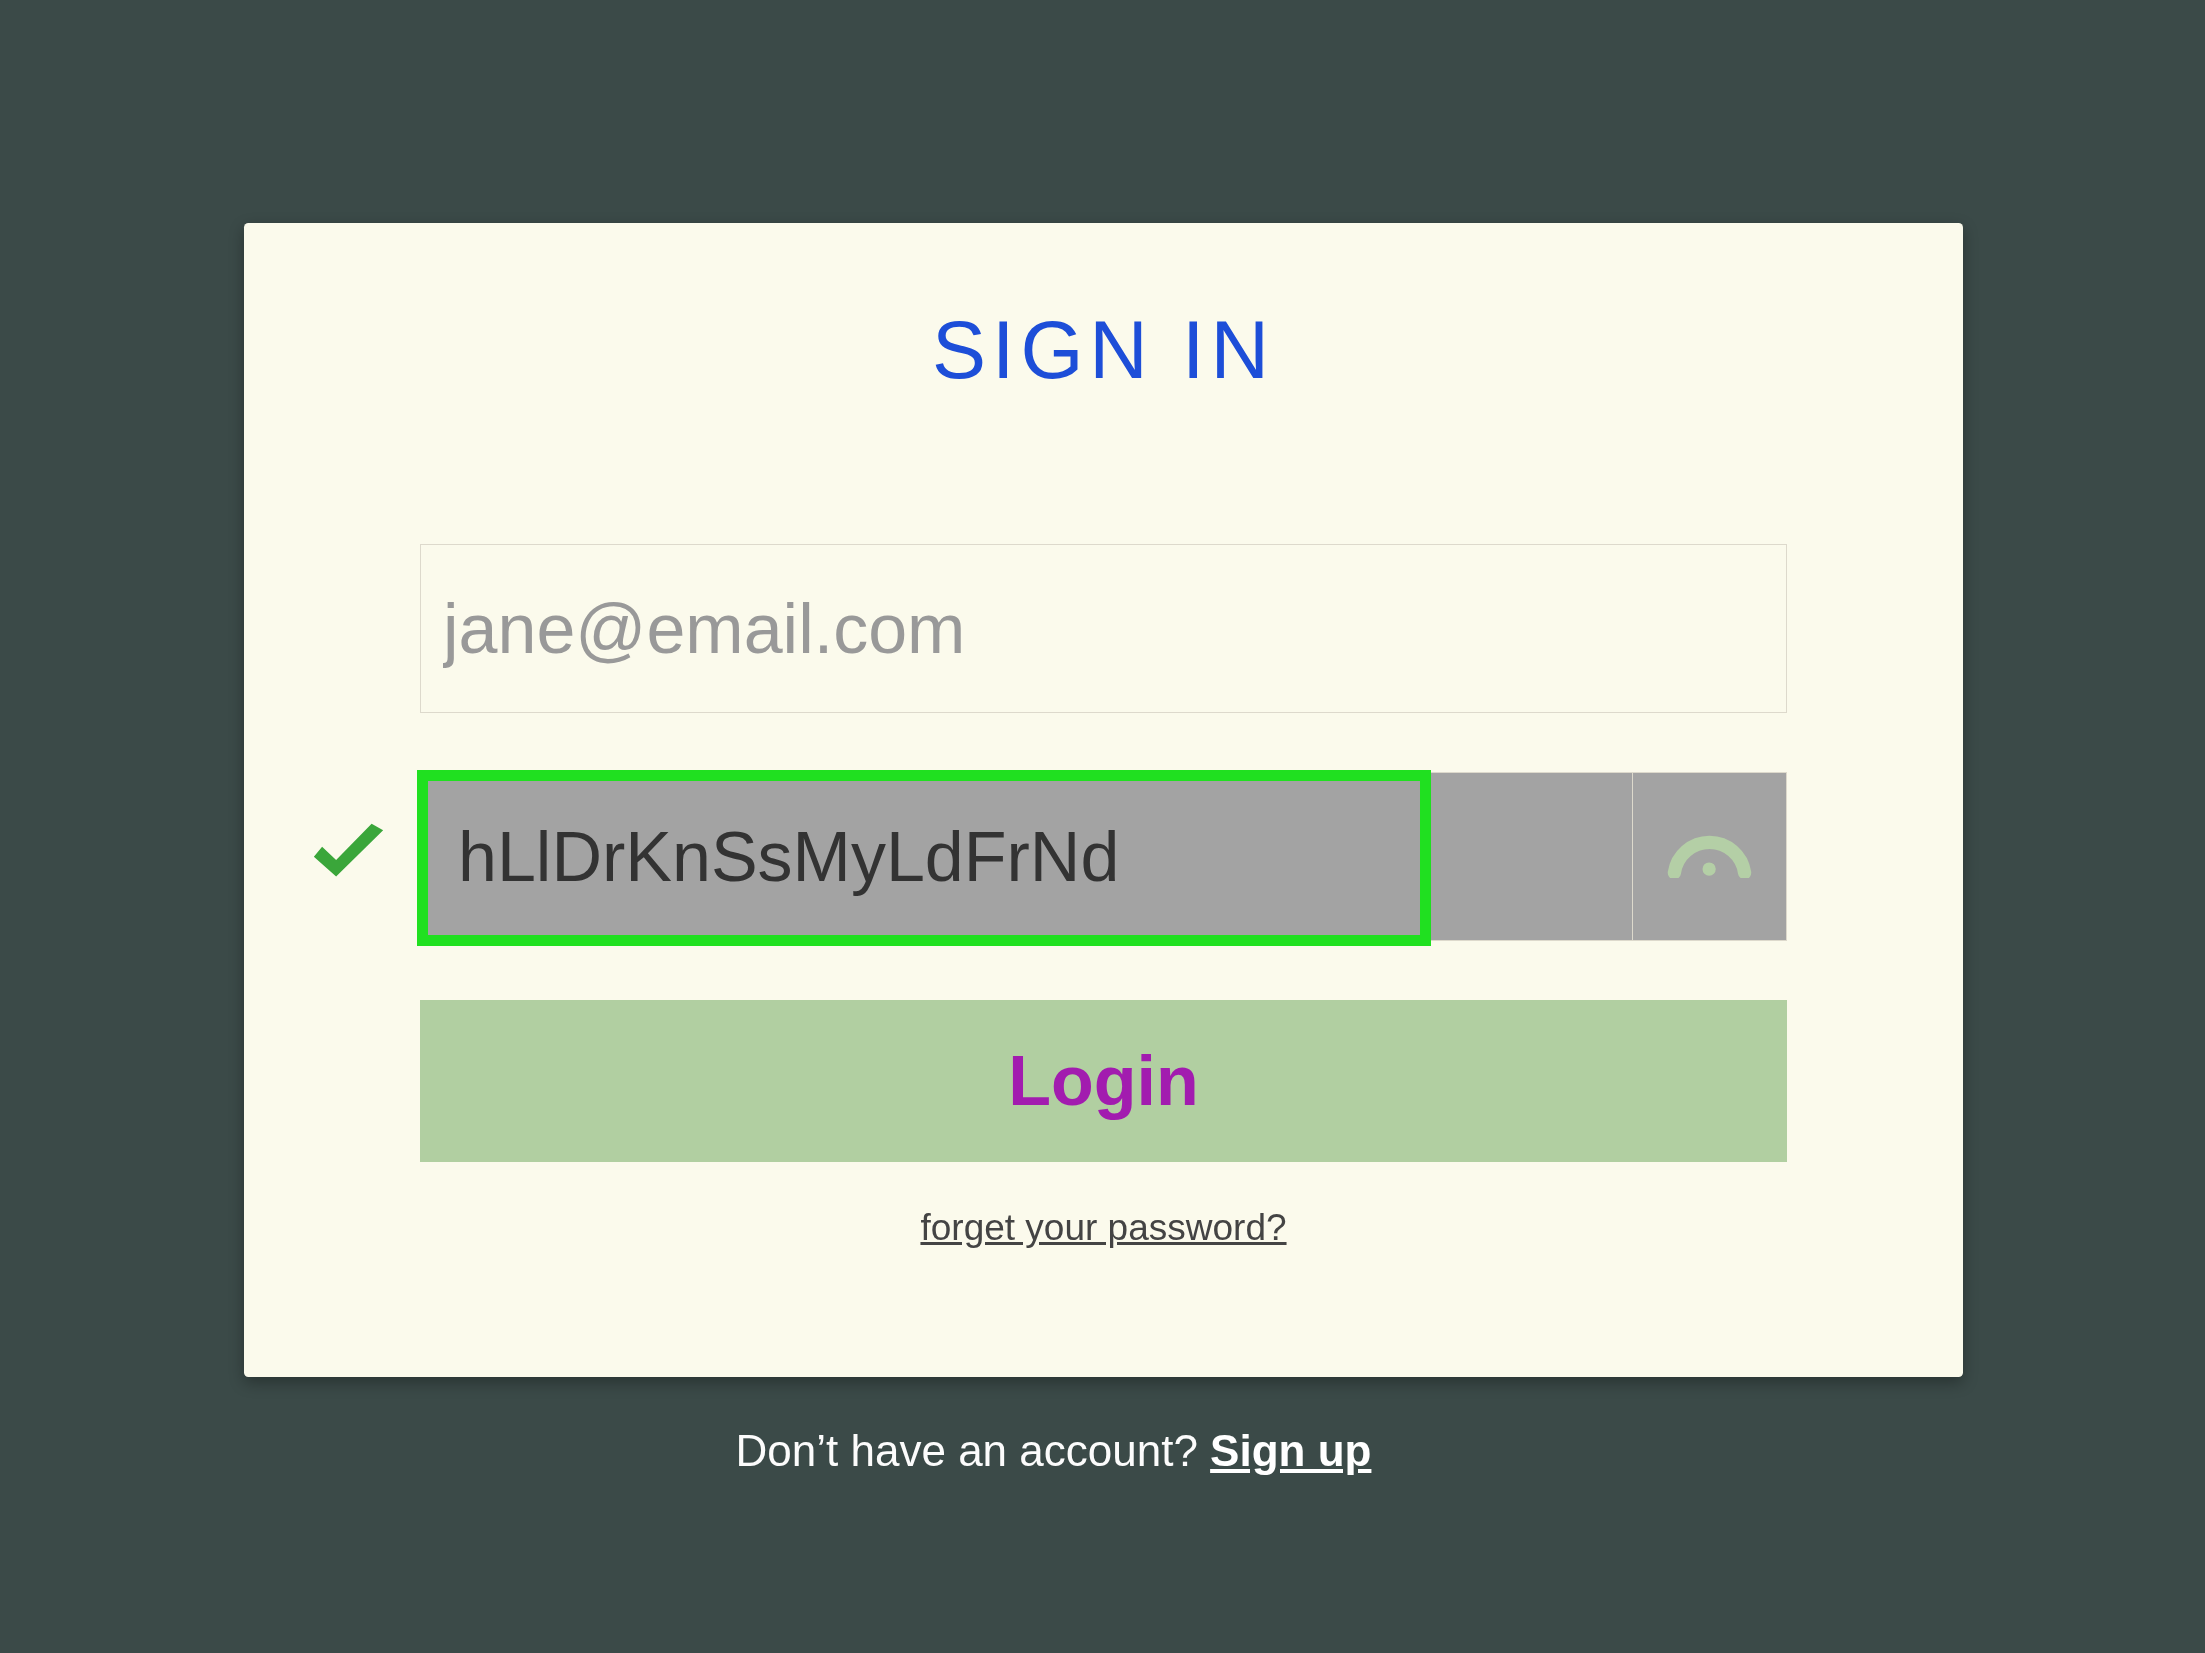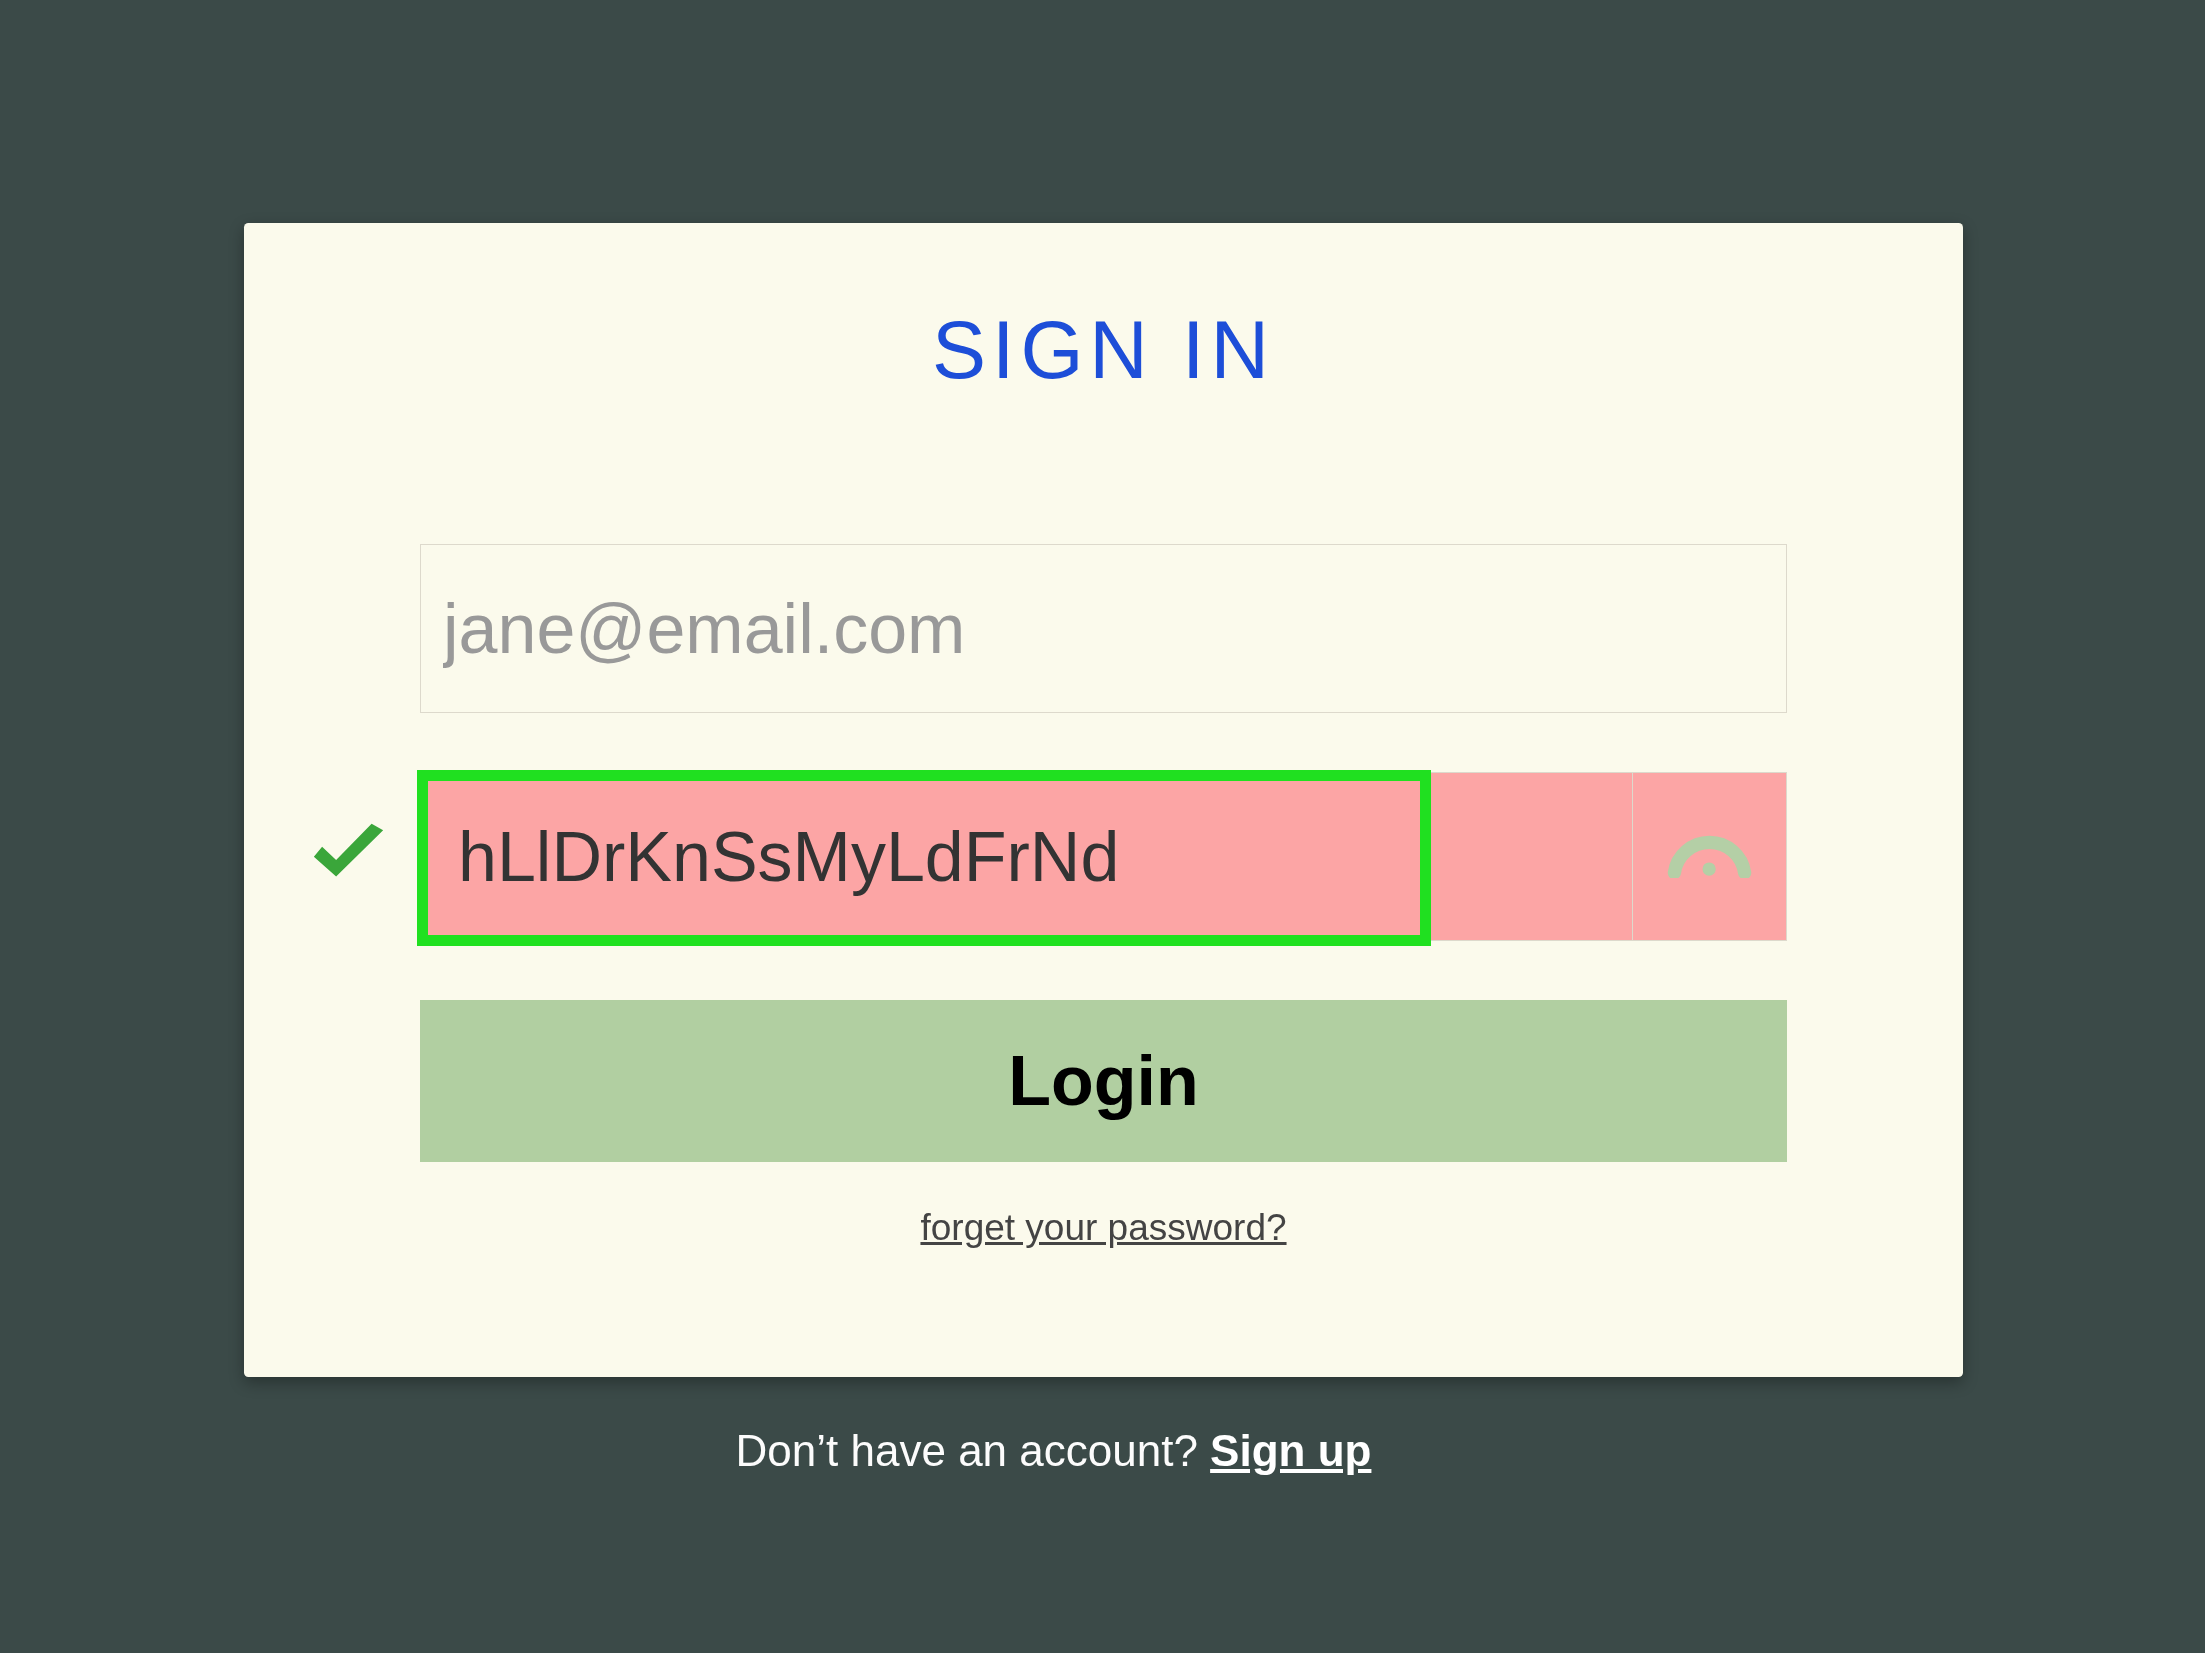--- a/index.html
+++ b/index.html
@@ -50,21 +50,21 @@
       outline: none;
     }
     .email-input::placeholder {
       color: #999;
     }
     .password-wrapper {
       position: relative;
       width: 100%;
       height: 169px;
       border: 1.5px solid #ddd9cc;
-      background: #fca5a5;
+      background: #a3a3a3;
       display: flex;
       align-items: center;
     }
     .password-highlight {
       position: absolute;
       left: -3.7px;
       top: -3.7px;
       width: 1014px;
       height: 176px;
       border: 11.8px solid #20e020;
@@ -101,21 +101,21 @@
     }
     .check-icon svg {
       width: 85px;
       height: 66px;
     }
     .login-btn {
       width: 100%;
       height: 162px;
       background: #b1cfa1;
       border: none;
-      color: #000000;
+      color: #a21caf;
       font-size: 70px;
       font-weight: 600;
       font-family: inherit;
       cursor: pointer;
       margin-top: 0px;
     }
     .forgot {
       display: block;
       text-align: center;
       margin-top: 45px;

